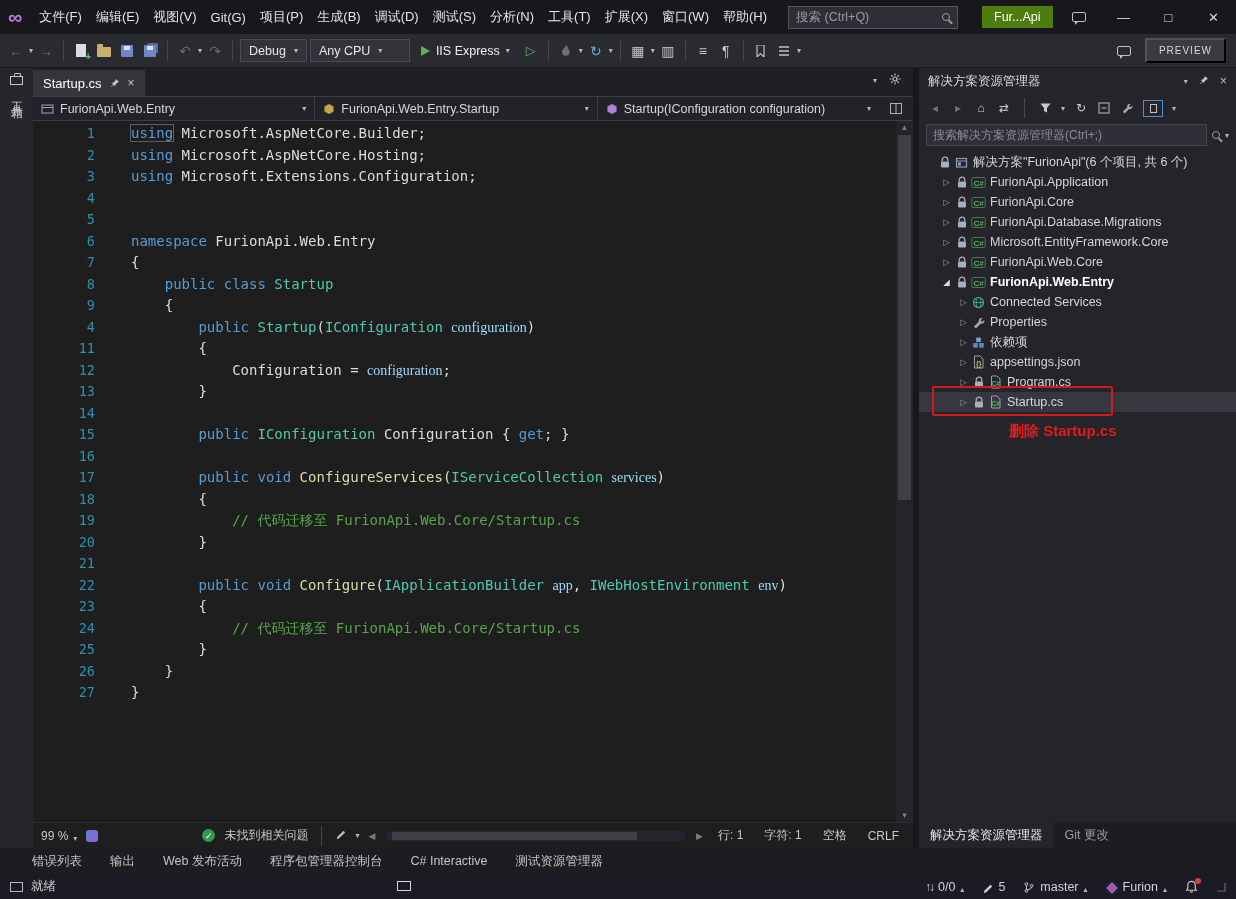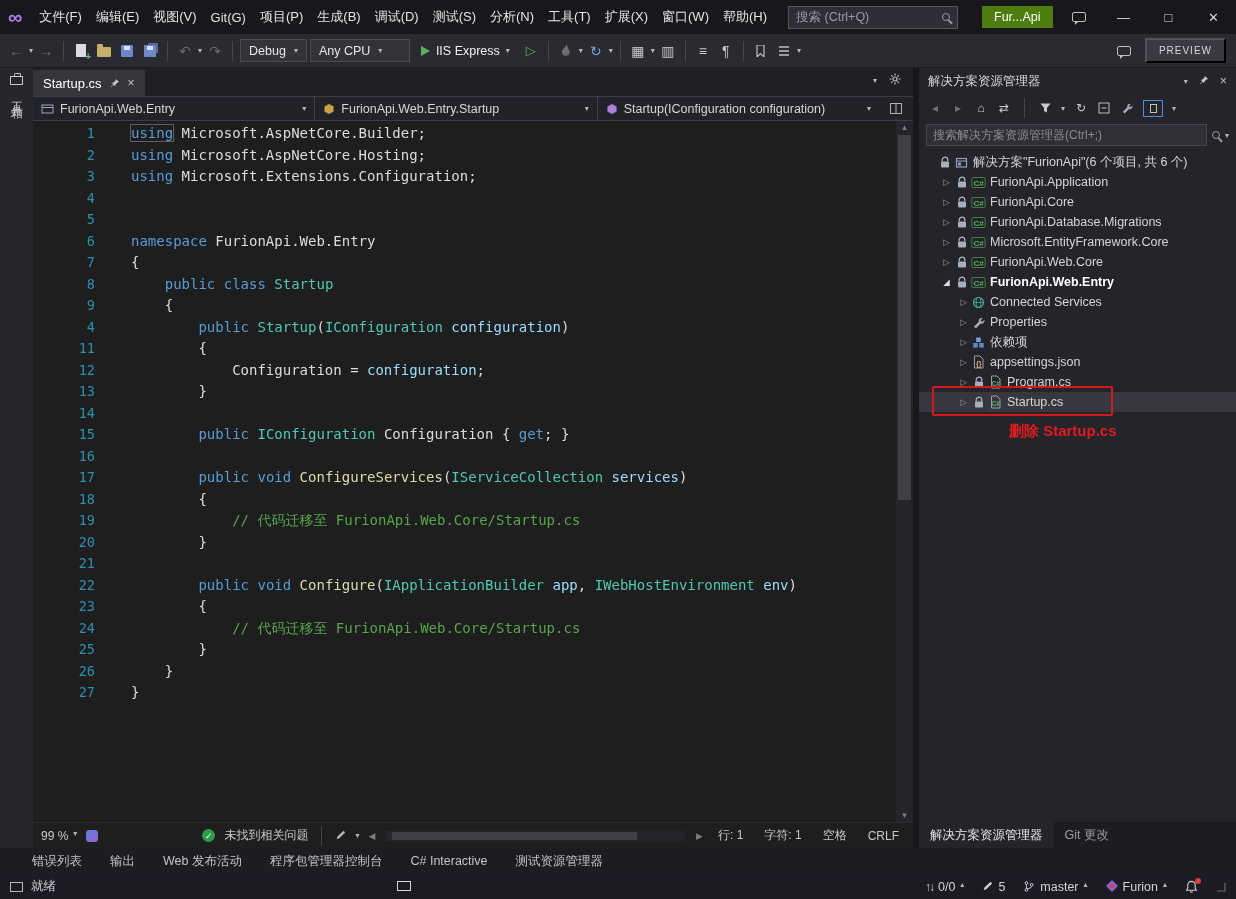--- a/index.html
+++ b/index.html
@@ -63,21 +63,21 @@
 
   .code-wrap { flex: 1; position: relative; min-height: 0; display: flex; }
   .code-area { flex: 1; padding-top: 2px; font-family: "DejaVu Sans Mono", "Liberation Mono", monospace; font-size: 14px; overflow: hidden; }
   .code-line { display: flex; height: 21.5px; line-height: 21.5px; white-space: pre; }
   .line-num { width: 62px; text-align: right; color: #2b91af; flex: 0 0 auto; font-size: 13.5px; }
   .line-text { padding-left: 36px; }
   .tok-k { color: #569cd6; }
   .tok-p { color: #dcdcdc; }
   .tok-t { color: #4ec9b0; }
   .tok-m { color: #dcdcaa; }
-  .tok-v { color: #9cdcfe; }
+  .tok-v { color: #9cdcfe; font-family: Liberation Serif, serif; }
   .tok-c { color: #57a64a; }
   .word-hl { outline: 1px solid #5f5f66; }
   .vscroll { width: 17px; background: #24242a; position: relative; flex: 0 0 auto; }
   .vscroll .thumb { position: absolute; top: 14px; left: 2px; right: 2px; height: 52%; background: #3f3f46; }
   .vs-arrow { position: absolute; left: 0; right: 0; text-align: center; color: #7a7a80; font-size: 8px; height: 13px; line-height: 13px; }
   .vs-arrow.up { top: 0; } .vs-arrow.down { bottom: 0; }
 
   .editor-status { height: 26px; background: #1e1e1e; border-top: 1px solid #2c2c34; display: flex; align-items: center; padding: 0 8px; gap: 9px; font-size: 12px; color: #c8c8c8; flex: 0 0 auto; }
   .check-circle { width: 13px; height: 13px; border-radius: 50%; background: #2e9b4e; color: #fff; font-size: 9px; display: inline-flex; align-items: center; justify-content: center; }
   .ind-square { width: 12px; height: 12px; border-radius: 3px; background: linear-gradient(135deg, #5a7fd6, #9a5fd0); display: inline-block; }
@@ -86,21 +86,21 @@
   .hscroll .hthumb { position: absolute; left: 2%; width: 82%; top: 1px; bottom: 1px; background: #3f3f46; }
   .es-label { color: #c8c8c8; padding: 0 6px; white-space: nowrap; }
   .h-arrow { color: #7a7a80; font-size: 9px; }
 
   
   .bottom-tabs { height: 26px; background: #1c1c22; display: flex; align-items: center; gap: 28px; padding: 0 32px; flex: 0 0 auto; color: #c4c4c4; font-size: 12.5px; }
   .statusbar { height: 25px; background: #1b1b26; display: flex; align-items: center; padding: 0 10px; gap: 8px; color: #d2d2d2; font-size: 12.5px; flex: 0 0 auto; position: relative; }
   .sb-icon { width: 13px; height: 10px; border: 1.2px solid #b8b8b8; display: inline-block; }
   .sb-center { position: absolute; left: 397px; top: 7px; width: 14px; height: 10px; border: 1.3px solid #d8d8d8; }
   .sb-right { margin-left: auto; display: flex; align-items: center; gap: 18px; }
-  .sb-item { display: flex; align-items: flex-start; gap: 5px; white-space: nowrap; }
+  .sb-item { display: flex; align-items: flex-end; gap: 5px; white-space: nowrap; }
   .sb-caret { font-size: 8px; color: #b8b8b8; }
   .updown { letter-spacing: -2px; font-size: 12px; }
   .bell-wrap { position: relative; display: inline-flex; }
   .bell-wrap::after { content: ""; position: absolute; top: -2px; right: -3px; width: 6px; height: 6px; border-radius: 50%; background: #e03c3c; }
 
   
   .splitter { width: 5px; background: #17171c; flex: 0 0 auto; }
   .right-panel { width: 318px; background: #24242a; display: flex; flex-direction: column; flex: 0 0 auto; border-left: 1px solid #17171c; }
   .panel-header { height: 26px; display: flex; align-items: center; padding: 0 9px; color: #dadada; font-size: 12.5px; flex: 0 0 auto; }
   .ph-icons { margin-left: auto; display: flex; align-items: center; gap: 11px; color: #c0c0c0; }

